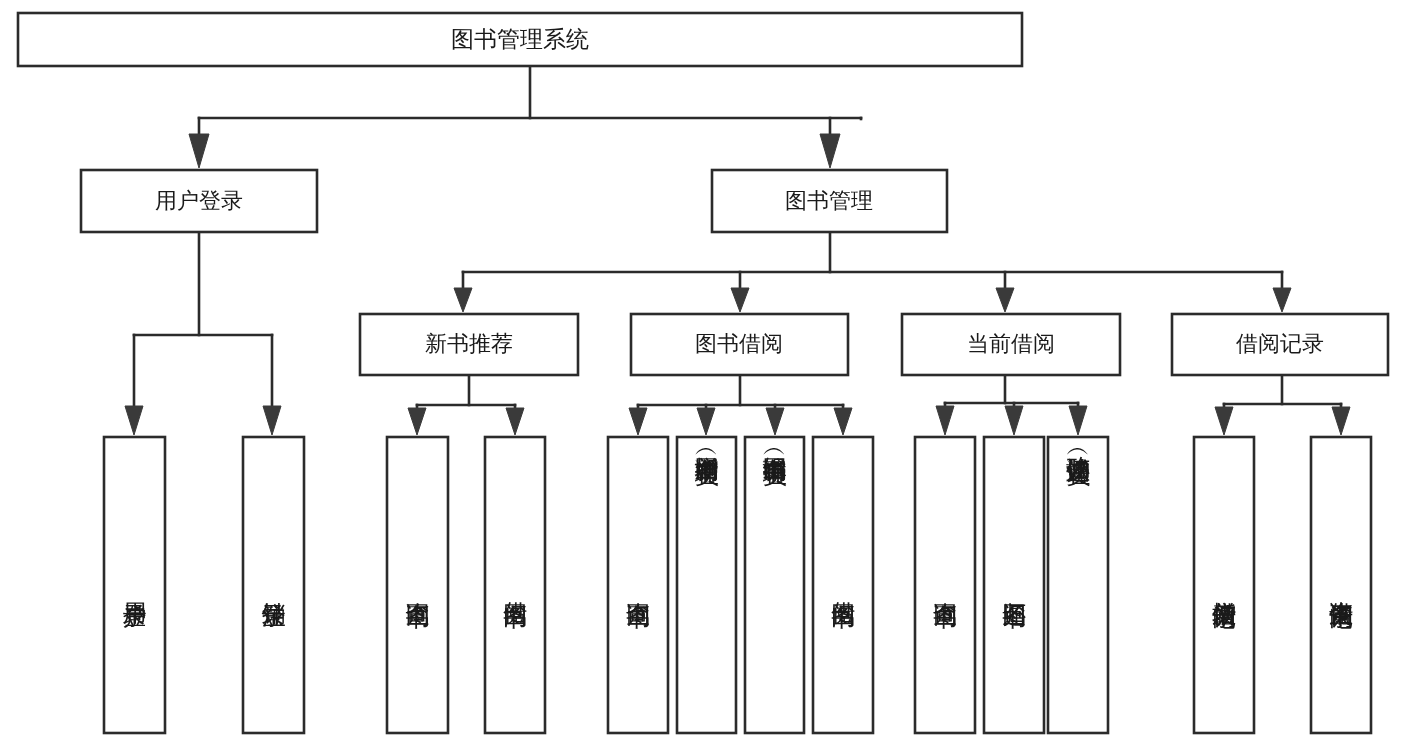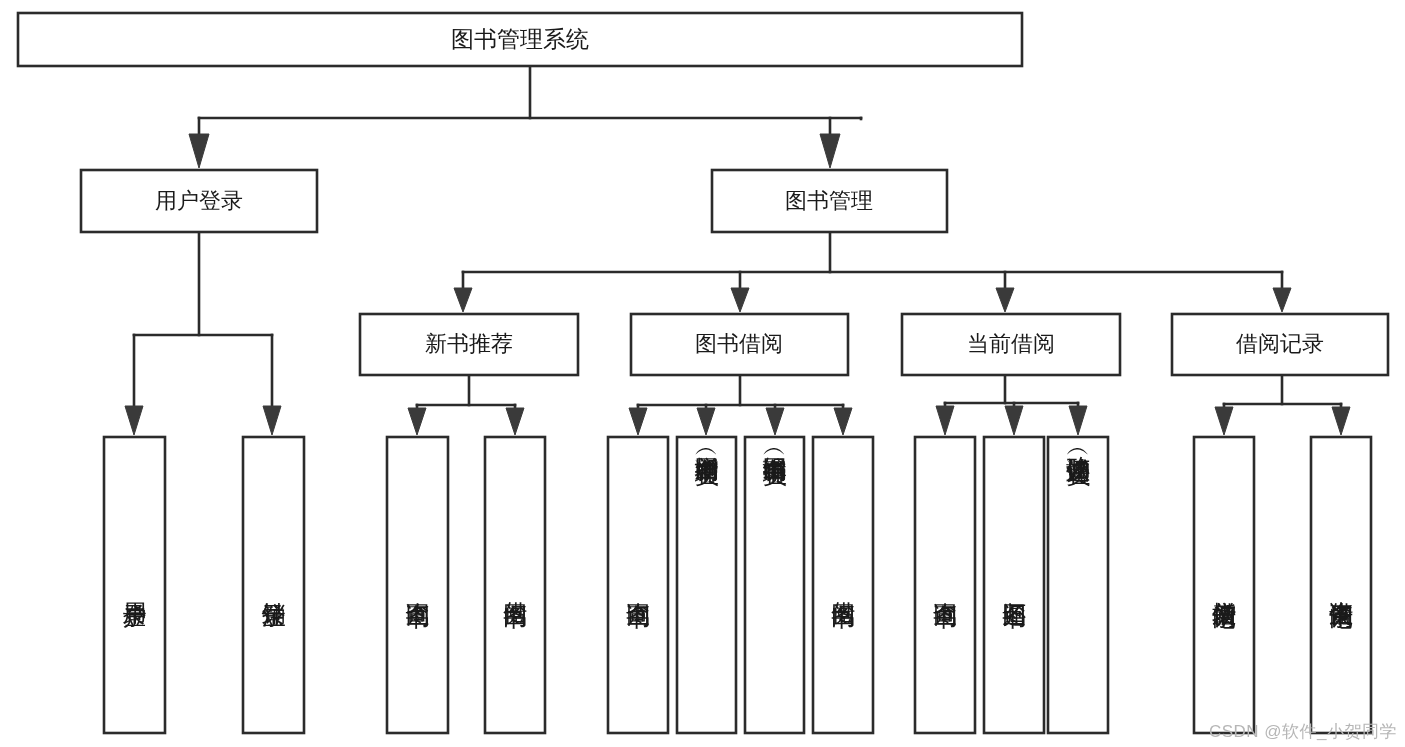--- a/index.html
+++ b/index.html
@@ -235,14 +235,13 @@
   <div class="leaf-label-wrap" style="left:1048px; top:437px; width:60px; height:296px; align-items:flex-start;">
     <span class="leaf-label">确认归还（管理员）</span>
   </div>
   <div class="leaf-label-wrap" style="left:1194px; top:437px; width:60px; height:296px;">
     <span class="leaf-label">新增借阅记录</span>
   </div>
   <div class="leaf-label-wrap" style="left:1311px; top:437px; width:60px; height:296px;">
     <span class="leaf-label">查询借阅记录</span>
   </div>
 
-  <div class="watermark">CSDN @软件_小贺同学</div>
 </div>
 
 </body></html>

